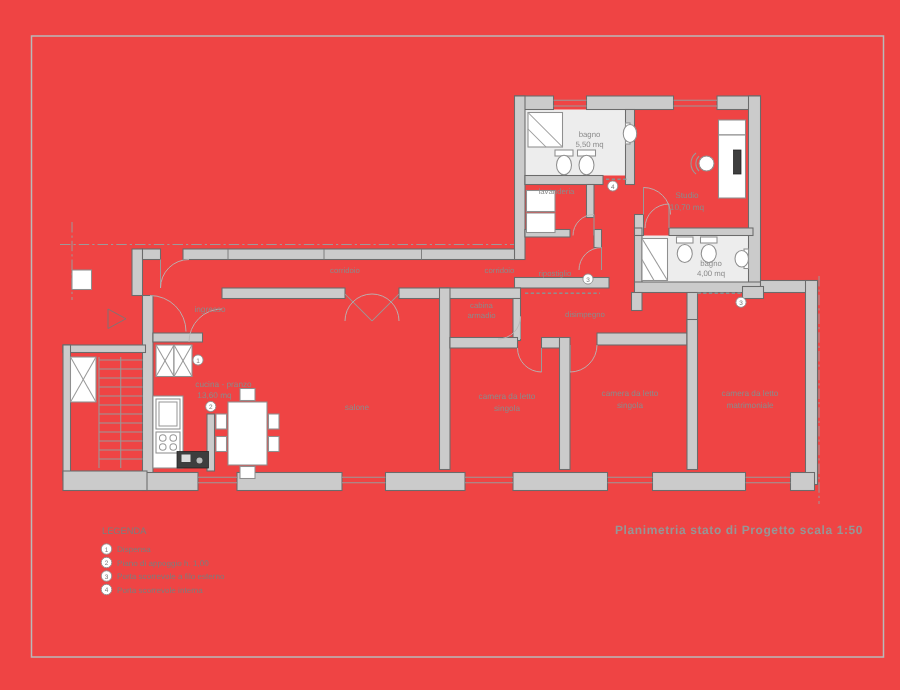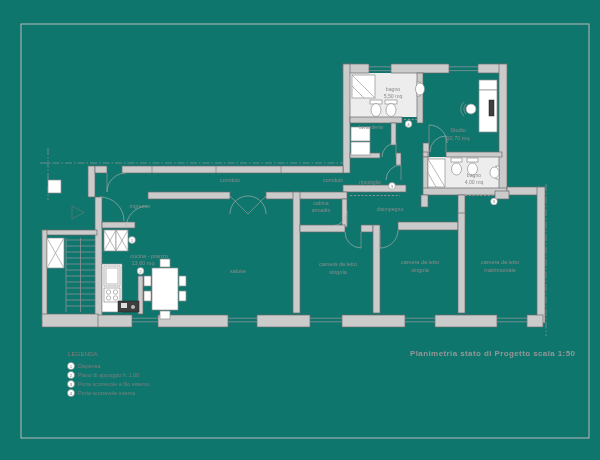--- a/index.html
+++ b/index.html
@@ -1,16 +1,16 @@
 <!DOCTYPE html>
 <html style="--wall: #cbcbcb; --wall-stroke: #6b6b6b; --bath-floor: #ededed; --label: #8b8b8b; --title: #969696;"><head>
 <meta charset="utf-8">
 <style>
   html,body{margin:0;padding:0;background:#fff;width:600px;height:460px;overflow:hidden;}
-  .sheet{position:relative;width:600px;height:460px;background:#0f766e;font-family:"Liberation Sans",sans-serif;}
+  .sheet{position:relative;width:600px;height:460px;background:#ef4444;font-family:"Liberation Sans",sans-serif;}
   svg{position:absolute;left:0;top:0;}
   .frame{fill:none;stroke:#b9b9b9;stroke-width:1;}
   .wall{fill:var(--wall,#cbcbcb);stroke:var(--wall-stroke,#6b6b6b);stroke-width:.7;}
   .floor{fill:var(--bath-floor,#ededed);stroke:none;}
   .fix{fill:#fff;stroke:#8f8f8f;stroke-width:.7;}
   .thin{fill:none;stroke:#9a9a9a;stroke-width:.7;}
   .tick{fill:none;stroke:#777;stroke-width:.6;}
   .arc{fill:none;stroke:#b7b7b7;stroke-width:.6;}
   .cl{fill:none;stroke:#9b9b9b;stroke-width:.65;stroke-dasharray:7 2 1.5 2;}
   .slide{fill:none;stroke:#8f8f8f;stroke-width:1;stroke-dasharray:2.2 1.6;}

